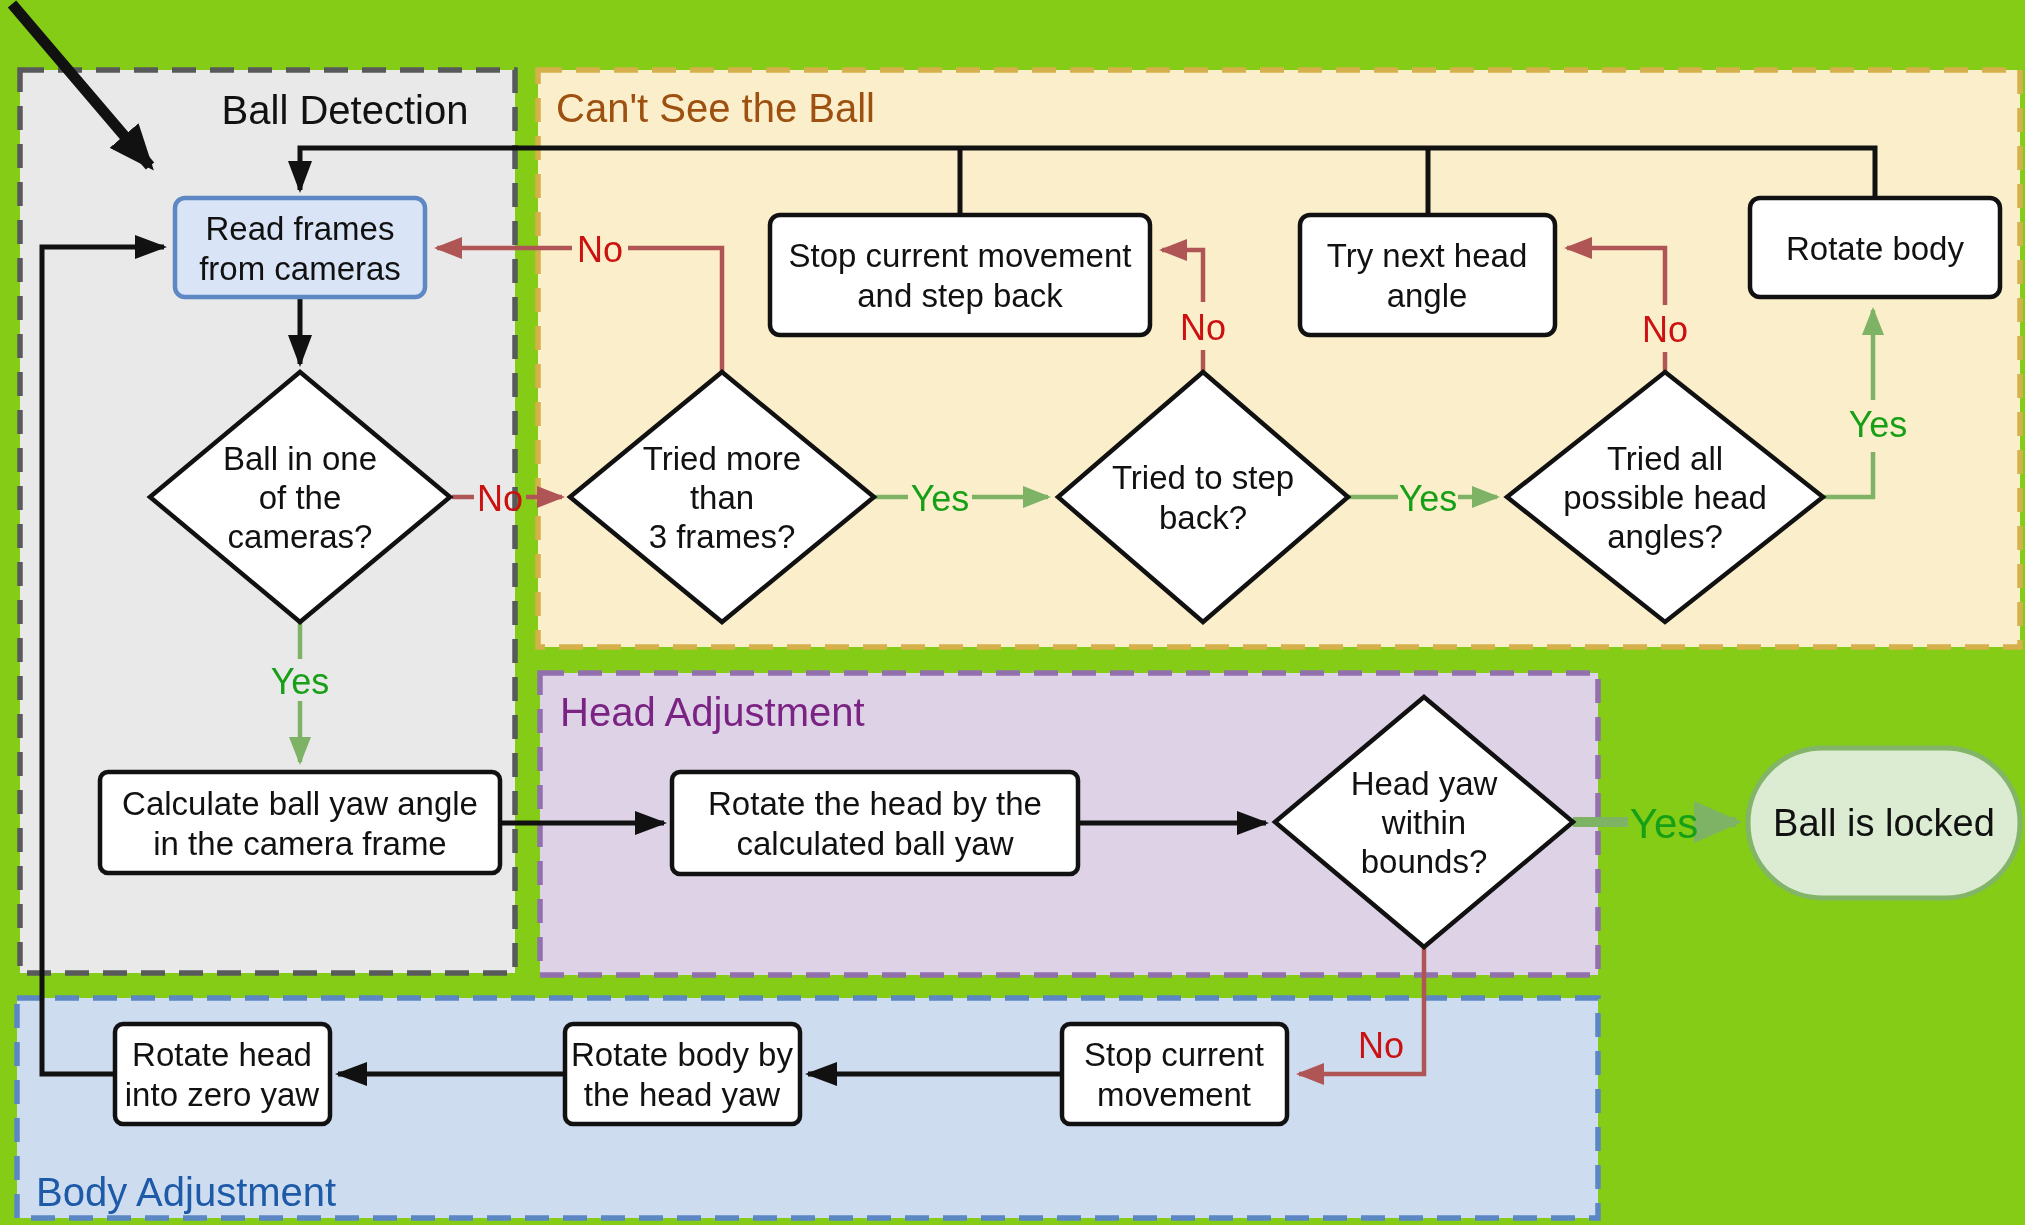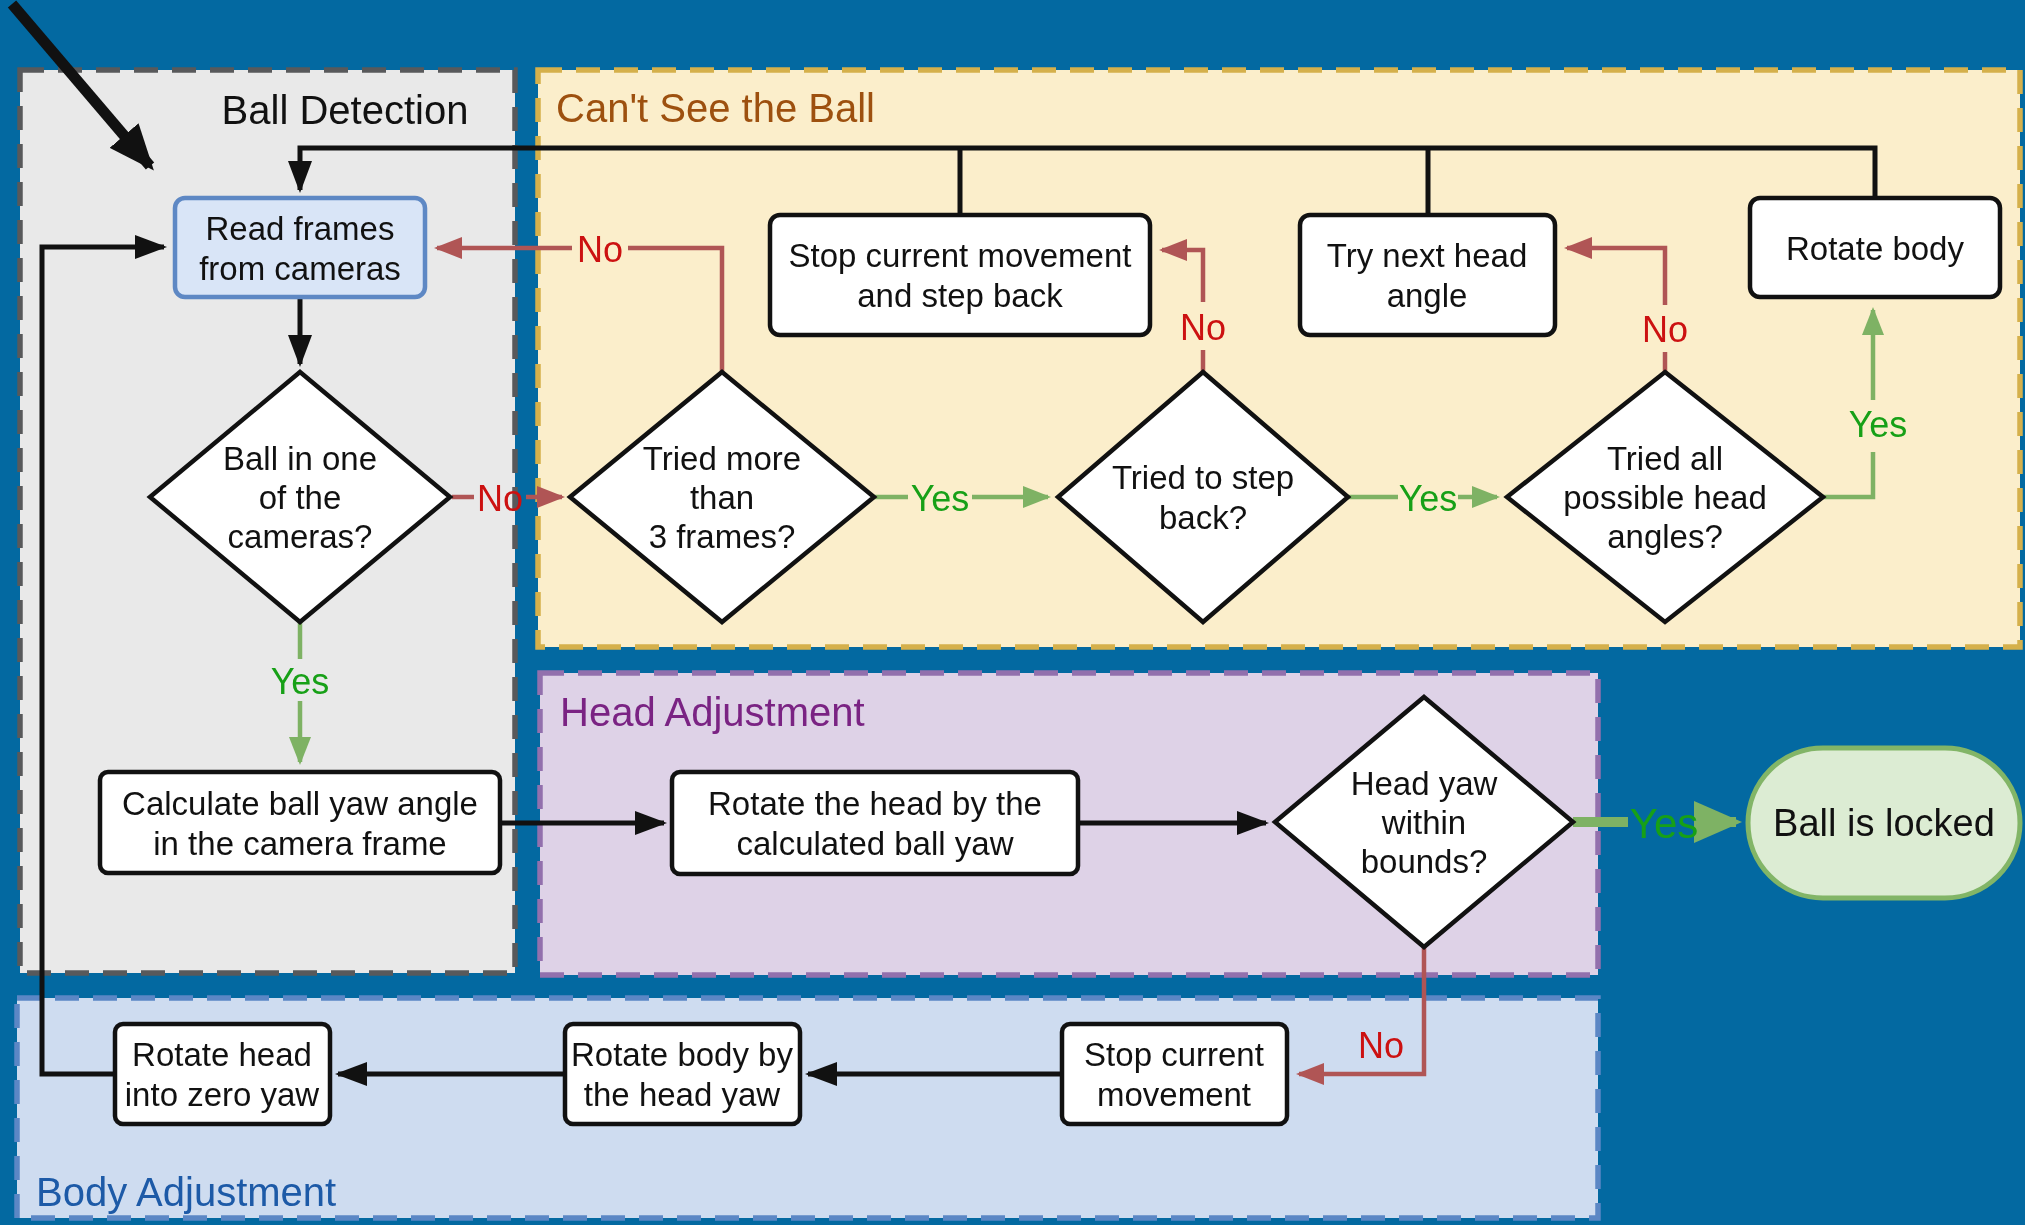--- a/index.html
+++ b/index.html
@@ -1,16 +1,16 @@
 <!DOCTYPE html>
 <html style="--gray_fill: #e9e9e9; --gray_border: #58595b; --yellow_fill: #fbeecb; --yellow_border: #d5b04b; --purple_fill: #ded2e7; --purple_border: #9270ad; --blue_fill: #cedcf0; --blue_border: #5b87c5; --readframes_fill: #d9e5f7; --readframes_border: #5e88c4; --locked_fill: #dcecd3; --locked_border: #82b567; --red_edge: #b05555; --green_edge: #7eb264; --no_text: #cc1111; --yes_text: #17a017; --ball_det_title: #111111; --cant_see_title: #9d500f; --head_adj_title: #7a2383; --body_adj_title: #1d5aa7;"><head>
 <meta charset="utf-8">
 <style>
   html,body{margin:0;padding:0;background:#ffffff;}
-  .stage{position:relative;width:2025px;height:1225px;background:#0369a1;overflow:hidden;
+  .stage{position:relative;width:2025px;height:1225px;background:#84cc16;overflow:hidden;
          font-family:"Liberation Sans", sans-serif;}
   svg{display:block;}
 
   .region{stroke-width:5.5;stroke-dasharray:24 14;}
   .region-gray  {fill:var(--gray_fill);  stroke:var(--gray_border);}
   .region-yellow{fill:var(--yellow_fill);stroke:var(--yellow_border);}
   .region-purple{fill:var(--purple_fill);stroke:var(--purple_border);}
   .region-blue  {fill:var(--blue_fill);  stroke:var(--blue_border);}
 
   .edge       {stroke:#111;fill:none;stroke-width:5;}

